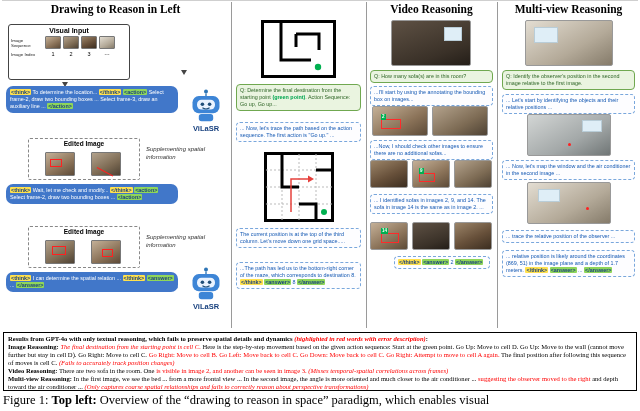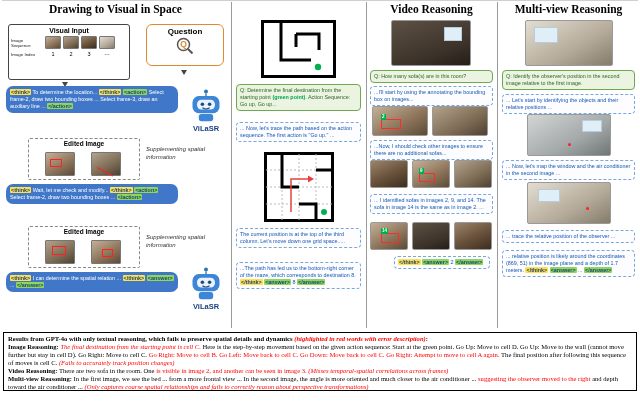--- a/index.html
+++ b/index.html
@@ -60,48 +60,40 @@
 </head>
 <body>
 
 <div id="root">
   <div class="topline"></div>
   <div class="divider" style="left:231px"></div>
   <div class="divider" style="left:366px"></div>
   <div class="divider" style="left:497px"></div>
 
   <div class="abs col" style="left:0;top:0;width:231px">
-    <div class="abs ptitle" style="left:0;top:3px;width:231px">Drawing to Visual in Space</div>
+    <div class="abs ptitle" style="left:0;top:3px;width:231px">Drawing to Reason in Left</div>
 
     <div class="abs vi-box" style="left:8px;top:24px;width:122px;height:56px">
       <div class="vi-title">Visual Input</div>
       <div class="vi-row">
         <span class="vi-lab">Image Sequence</span>
         <span class="thumb g2"></span>
         <span class="thumb g3"></span>
         <span class="thumb g1"></span>
         <span class="thumb g5"></span>
       </div>
       <div class="vi-row">
         <span class="vi-lab">Image Index</span>
         <span class="vi-idx">1</span>
         <span class="vi-idx">2</span>
         <span class="vi-idx">3</span>
         <span class="vi-idx">⋯</span>
       </div>
     </div>
 
-    <div class="abs q-box" style="left:146px;top:24px;width:78px;height:42px">
-      <div class="q-title">Question</div>
-      <svg width="20" height="20" viewBox="0 0 20 20">
-        <circle cx="8.5" cy="8.5" r="6" fill="#fff" stroke="#555" stroke-width="1.5"></circle>
-        <text x="8.5" y="11.2" font-size="8.5" font-weight="bold" text-anchor="middle" fill="#d98a2b">Q</text>
-        <line x1="13" y1="13" x2="17.5" y2="17.5" stroke="#555" stroke-width="2"></line>
-      </svg>
-    </div>
 
     <div class="arrow" style="left:62px;top:82px"></div>
     <div class="arrow" style="left:181px;top:70px"></div>
 
     <div class="abs bubble tail-r" style="left:6px;top:86px;width:172px">
       <span class="hl-t">&lt;think&gt;</span><span> To determine the location... </span><span class="hl-t">&lt;/think&gt;</span>
       <span class="hl-a">&lt;action&gt;</span><span> Select frame-2, draw two bounding boxes ... Select frame-3, draw an auxiliary line ... </span><span class="hl-a">&lt;/action&gt;</span>
     </div>
 
     <svg class="abs" style="left:188px;top:88px" width="36" height="36" viewBox="0 0 40 40">
@@ -308,13 +300,16 @@
       <span class="rlab">Image Reasoning:</span><span class="rredit"> The final destination from the starting point is cell C.</span><span> Here is the step-by-step movement based on the given action sequence: Start at the green point. Go Up: Move to cell D. Go Up: Move to the wall (cannot move further but stay in cell D). Go Right: Move to cell C.</span><span class="rred"> Go Right: Move to cell B. Go Left: Move back to cell C. Go Down: Move back to cell C. Go Right: Attempt to move to cell A again.</span><span> The final position after following this sequence of moves is cell C. </span><span class="rredit">(Fails to accurately track position changes)</span>
     </div>
     <div>
       <span class="rlab">Video Reasoning:</span><span> There are two sofa in the room. One </span><span class="rred">is visible in image 2, and another can be seen in image 3.</span><span class="rredit"> (Misses temporal-spatial correlations across frames)</span>
     </div>
     <div>
       <span class="rlab">Multi-view Reasoning:</span><span> In the first image, we see the bed ... from a more frontal view ... In the second image, the angle is more oriented and much closer to the air conditioner ... </span><span class="rred">suggesting the observer moved to the right</span><span> and depth toward the air conditioner ... </span><span class="rredit">(Only captures coarse spatial relationships and fails to correctly reason about perspective transformations)</span>
     </div>
   </div>
 
+  <div class="abs caption" style="left:3px;top:393px;width:634px">
+    <span>Figure 1: </span><span style="font-weight:bold">Top left:</span><span> Overview of the “drawing to reason in space” paradigm, which enables visual</span>
+  </div>
 </div>
 
 </body></html>

